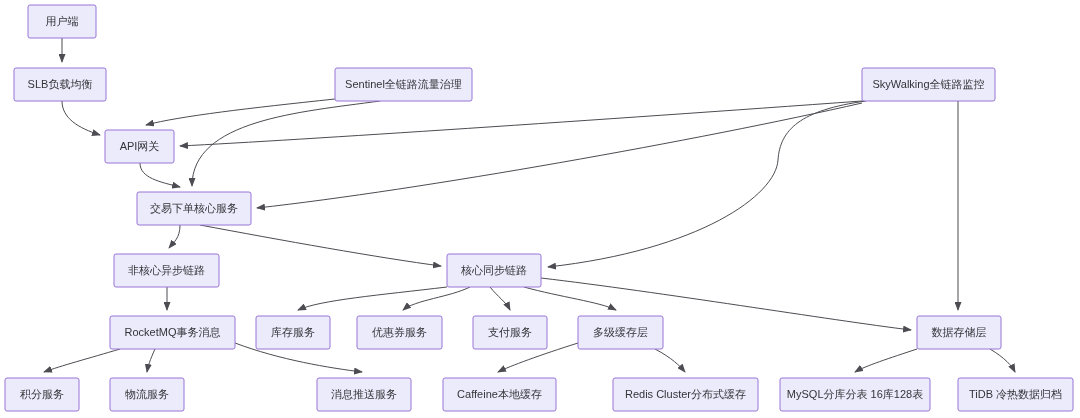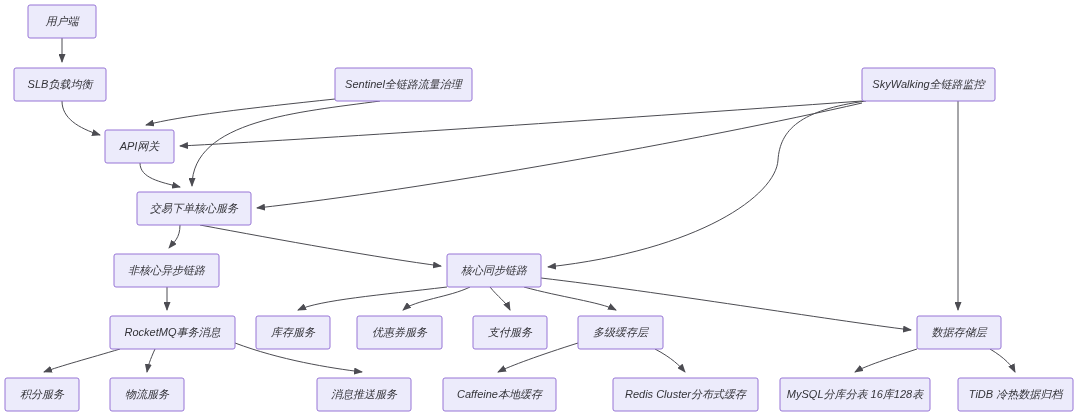--- a/index.html
+++ b/index.html
@@ -10,21 +10,20 @@
   body {
     width: 1080px;
     height: 418px;
     font-family: "Liberation Sans", "DejaVu Sans", sans-serif;
     overflow: hidden;
   }
   #diagram-root {
     position: relative;
     width: 1080px;
     height: 418px;
-    font-style: italic;
   }
   svg#flowchart {
     display: block;
     width: 1080px;
     height: 418px;
   }
   .node-box {
     fill: #ECEBFB;
     stroke: #9775D6;
     stroke-width: 1;

